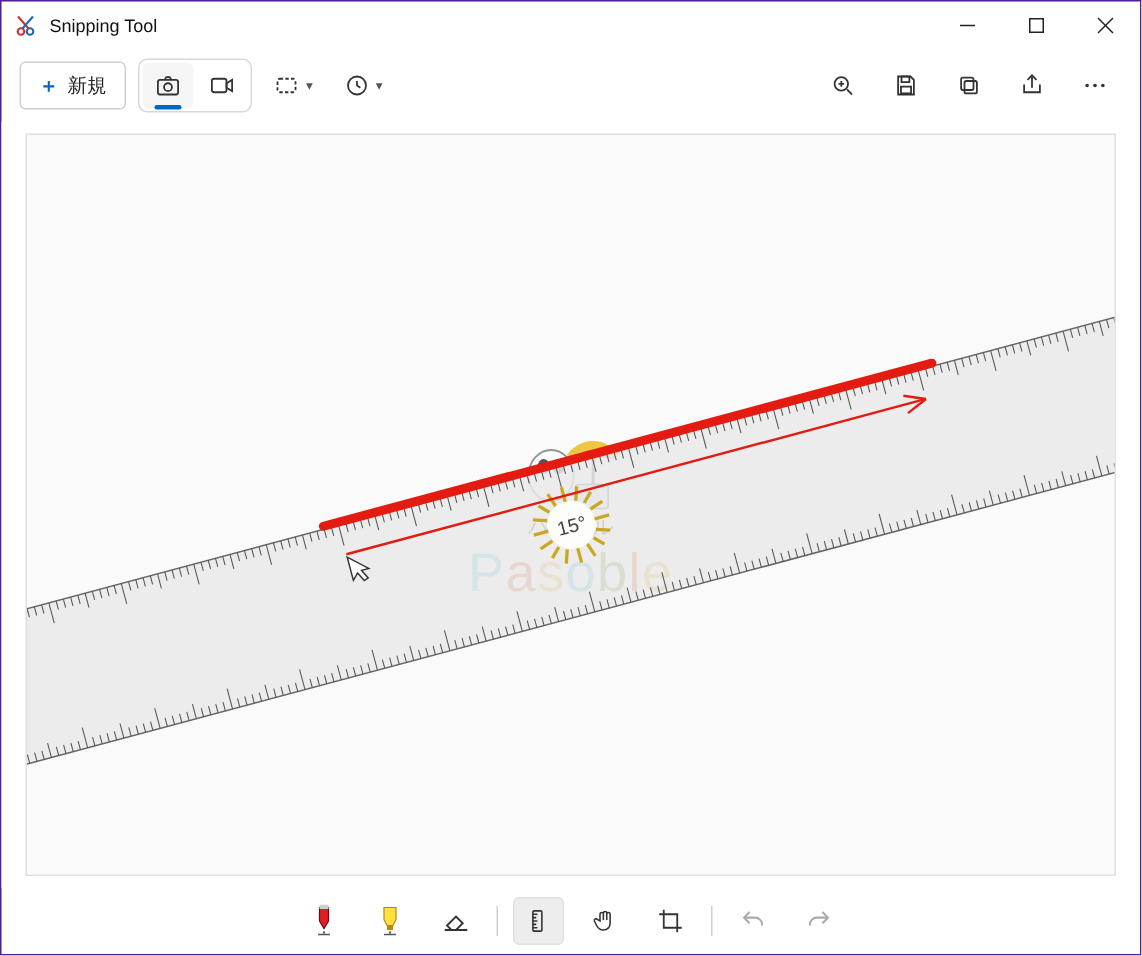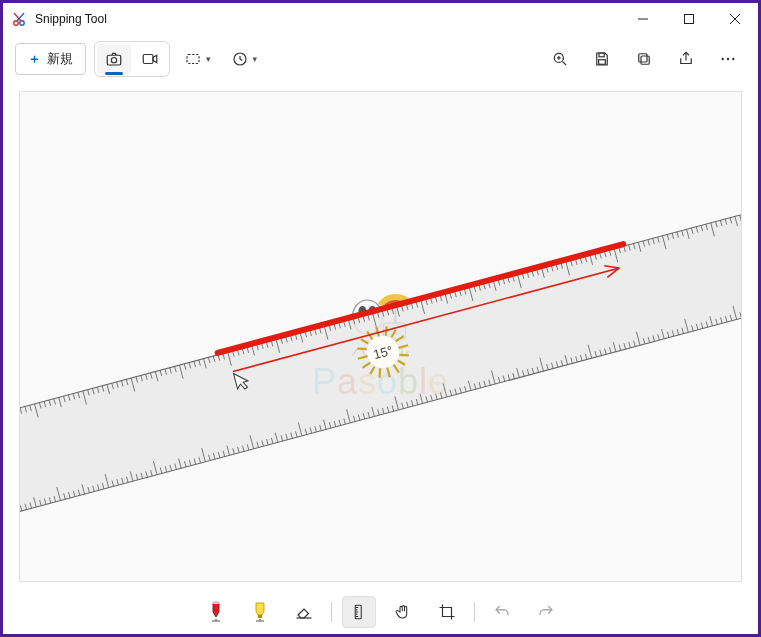--- a/index.html
+++ b/index.html
@@ -1,17 +1,17 @@
 <!DOCTYPE html>
 <html><head>
 <meta charset="utf-8">
 <style>
   * { box-sizing: border-box; margin: 0; padding: 0; }
   html, body { width: 761px; height: 637px; font-family: "Segoe UI", "Yu Gothic UI", sans-serif; background: #fff; overflow: hidden; }
-  .window { width: 761px; height: 637px; border: 3px solid #4c1d95; display: flex; flex-direction: column; position: relative; }
+  .window { width: 761px; height: 637px; border: 1px solid #4c1d95; display: flex; flex-direction: column; position: relative; }
   
   .titlebar { height: 32px; display: flex; align-items: center; padding-left: 8px; }
   .titlebar .app-icon { width: 16px; height: 16px; margin-right: 8px; }
   .titlebar .title { font-size: 12px; color: #111; flex: 0 0 auto; }
   .titlebar .spacer { flex: 1; }
   .wbtn { width: 46px; height: 32px; display: flex; align-items: center; justify-content: center; }
   .wbtn svg { stroke: #222; }
   
   .toolbar { height: 48px; display: flex; align-items: center; padding: 0 12px; gap: 8px; }
   .btn-new { height: 32px; border: 1px solid #d0d0d0; border-radius: 4px; background: #fff; display: flex; align-items: center; padding: 0 12px; gap: 6px; font-size: 13px; color: #222; }

